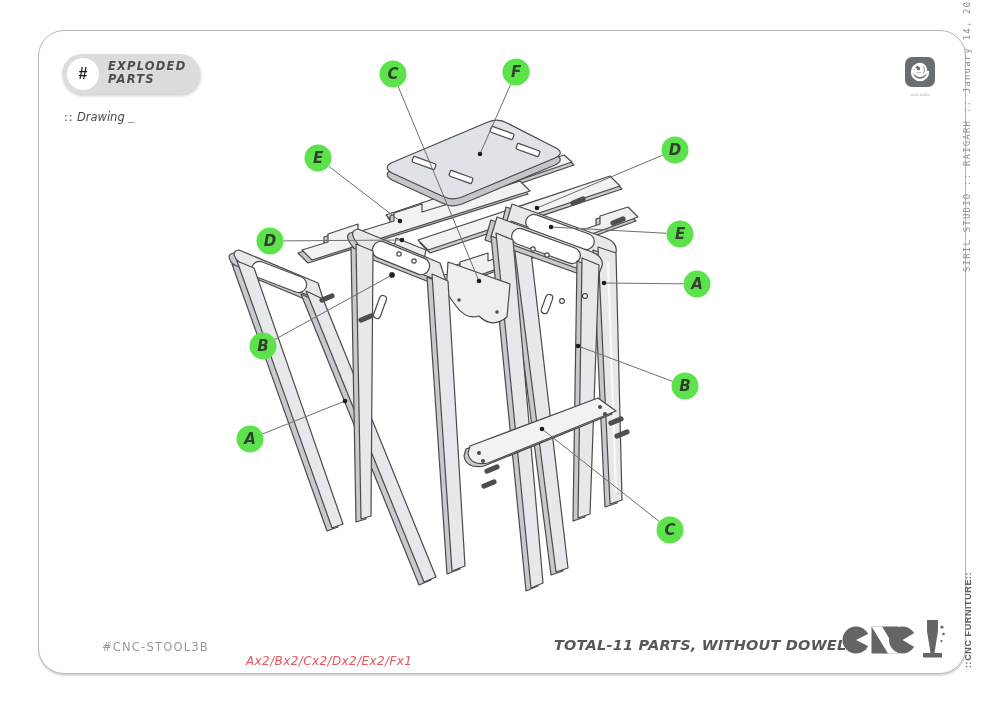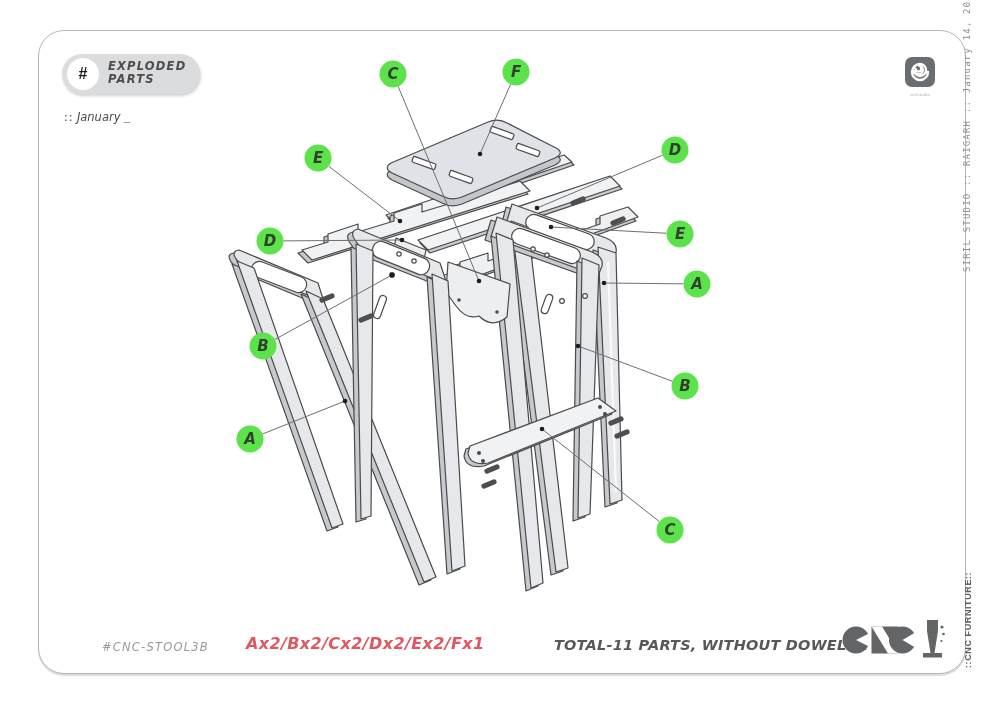--- a/index.html
+++ b/index.html
@@ -20,23 +20,23 @@
   .subtitle .suf{color:#7a7a7a;}
   
   .vtext{position:absolute;transform:rotate(-90deg);transform-origin:left top;white-space:nowrap;}
   .vtop{left:962px;top:272px;width:235px;font-family:"DejaVu Sans Mono",monospace;font-size:9px;
     color:#8e9193;letter-spacing:1.2px;}
   .vbottom{left:963px;top:668px;width:106px;font-size:9px;font-weight:bold;color:#5d5f61;letter-spacing:.6px;}
   
   .spiral{position:absolute;left:903px;top:56px;width:34px;height:46px;text-align:center;}
   .spiral .cap{font-size:4px;color:#a9a9a9;font-style:italic;letter-spacing:.3px;}
   
-  .sku{position:absolute;left:102px;top:640px;font-size:11.5px;font-style:italic;color:#9a9a9a;
+  .sku{position:absolute;left:102px;top:640px;font-size:11.5px;color:#9a9a9a;
     letter-spacing:1.2px;font-family:"DejaVu Sans",sans-serif;}
-  .formula{position:absolute;left:246px;top:634px;font-size:16px;font-weight:bold;font-style:italic;
+  .formula{position:absolute;left:246px;top:654px;font-size:12px;font-weight:normal;font-style:italic;
     color:var(--red,#e25660);letter-spacing:.4px;font-family:"DejaVu Sans",sans-serif;}
   .total{position:absolute;left:554px;top:637px;font-size:14.5px;font-weight:bold;font-style:italic;
     color:#585858;letter-spacing:.2px;font-family:"DejaVu Sans",sans-serif;}
   .cnclogo{position:absolute;left:842px;top:620px;}
   .routericon{position:absolute;left:918px;top:617px;}
   svg text{font-family:"DejaVu Sans",sans-serif;}
   .drawing-svg{position:absolute;left:0;top:0;}
 </style>
 </head>
 <body>
@@ -46,21 +46,21 @@
 
   <div class="badge">
     <div class="hash">#</div>
     <div class="ttl">
       <div>EXPLODED</div>
       <div>PARTS</div>
     </div>
   </div>
   <div class="subtitle">
     <span class="pre">::</span>
-    <span class="word">January</span>
+    <span class="word">Drawing</span>
     <span class="suf">_</span>
   </div>
 
   <div class="spiral">
     <svg width="32" height="32" viewBox="0 0 32 32">
       <rect x="1" y="1" width="30" height="30" rx="7" fill="#6b6e70"></rect>
       <path d="M16,16 m8,0 a8,8 0 1 1 -8,-8 a6,6 0 1 1 -6,6 a4.4,4.4 0 1 0 4.4,-4.4 a3,3 0 1 1 -3,3" fill="none" stroke="#ffffff" stroke-width="2.4" stroke-linecap="round"></path>
     </svg>
     <div class="cap">sirilstudio</div>
   </div>

